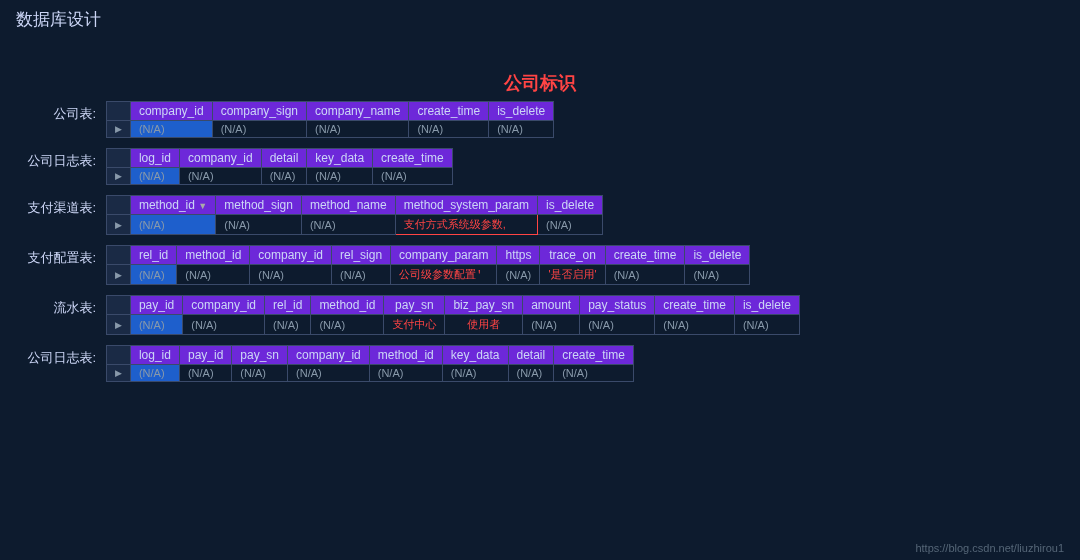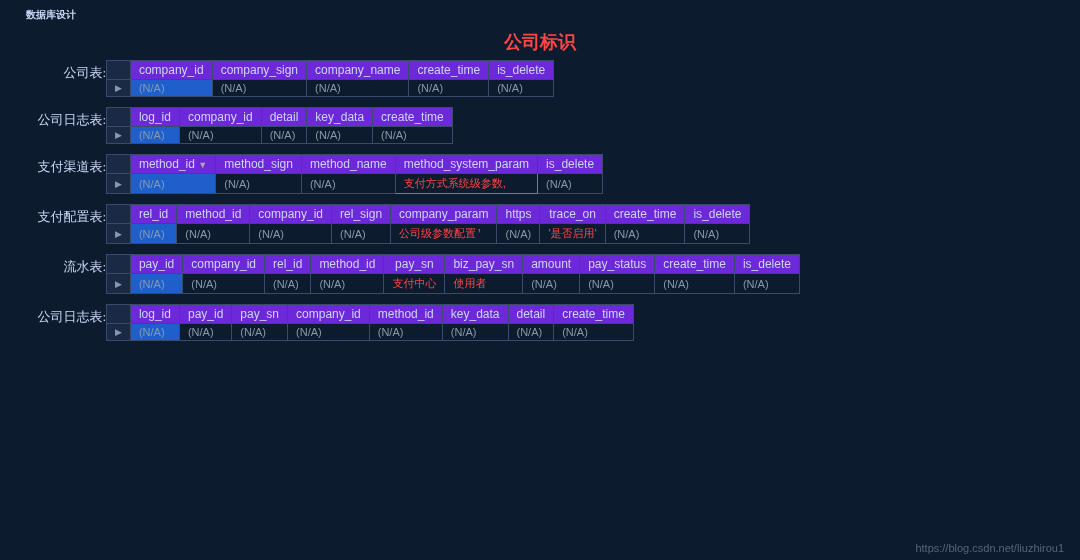--- a/index.html
+++ b/index.html
@@ -7,48 +7,48 @@
       background-color: #0d1b2e;
       color: #ccd6f6;
       font-family: 'Microsoft YaHei', Arial, sans-serif;
       font-size: 13px;
       width: 1080px;
       height: 560px;
       overflow: hidden;
       position: relative;
     }
     .page-title {
-      padding: 8px 26px;
-      font-size: 10px;
-      color: #ccd6f6;
-      font-weight: bold;
+      padding: 8px 16px;
+      font-size: 17px;
+      color: #ccd6f6;
     }
     .center-label {
       text-align: center;
       font-size: 18px;
       font-weight: bold;
       color: #ff4444;
       margin-bottom: 6px;
+      margin-top: 32px;
     }
     .main-content {
       padding: 0 16px;
     }
     .table-row-item {
       display: flex;
       align-items: flex-start;
       margin-bottom: 10px;
     }
     .row-label {
       width: 90px;
       min-width: 90px;
       color: #ccd6f6;
       font-size: 13px;
       padding-top: 4px;
       text-align: right;
-      font-family: Liberation Serif, serif;
+      padding-right: 10px;
     }
     .db-table-wrapper {
       flex: 1;
     }
     .db-table {
       border-collapse: collapse;
       background: #0d1b2e;
       border: 1px solid #3a4a6a;
     }
     .db-table th {
@@ -234,21 +234,21 @@
               </tr>
             </thead>
             <tbody>
               <tr>
                 <td class="arrow-cell" style="background: rgb(26, 42, 69); font-size: 9px;">▶</td>
                 <td class="td-blue">(N/A)</td>
                 <td class="td-normal">(N/A)</td>
                 <td class="td-normal">(N/A)</td>
                 <td class="td-normal">(N/A)</td>
                 <td style="color: rgb(255, 68, 68);">支付中心</td>
-                <td style="color: rgb(255, 68, 68);">使用者</td>
+                <td style="color: rgb(255, 68, 68); text-align: center;">使用者</td>
                 <td class="td-normal">(N/A)</td>
                 <td class="td-normal">(N/A)</td>
                 <td class="td-normal">(N/A)</td>
                 <td class="td-normal">(N/A)</td>
               </tr>
             </tbody>
           </table>
         </div>
       </div>
       <div class="table-row-item">

